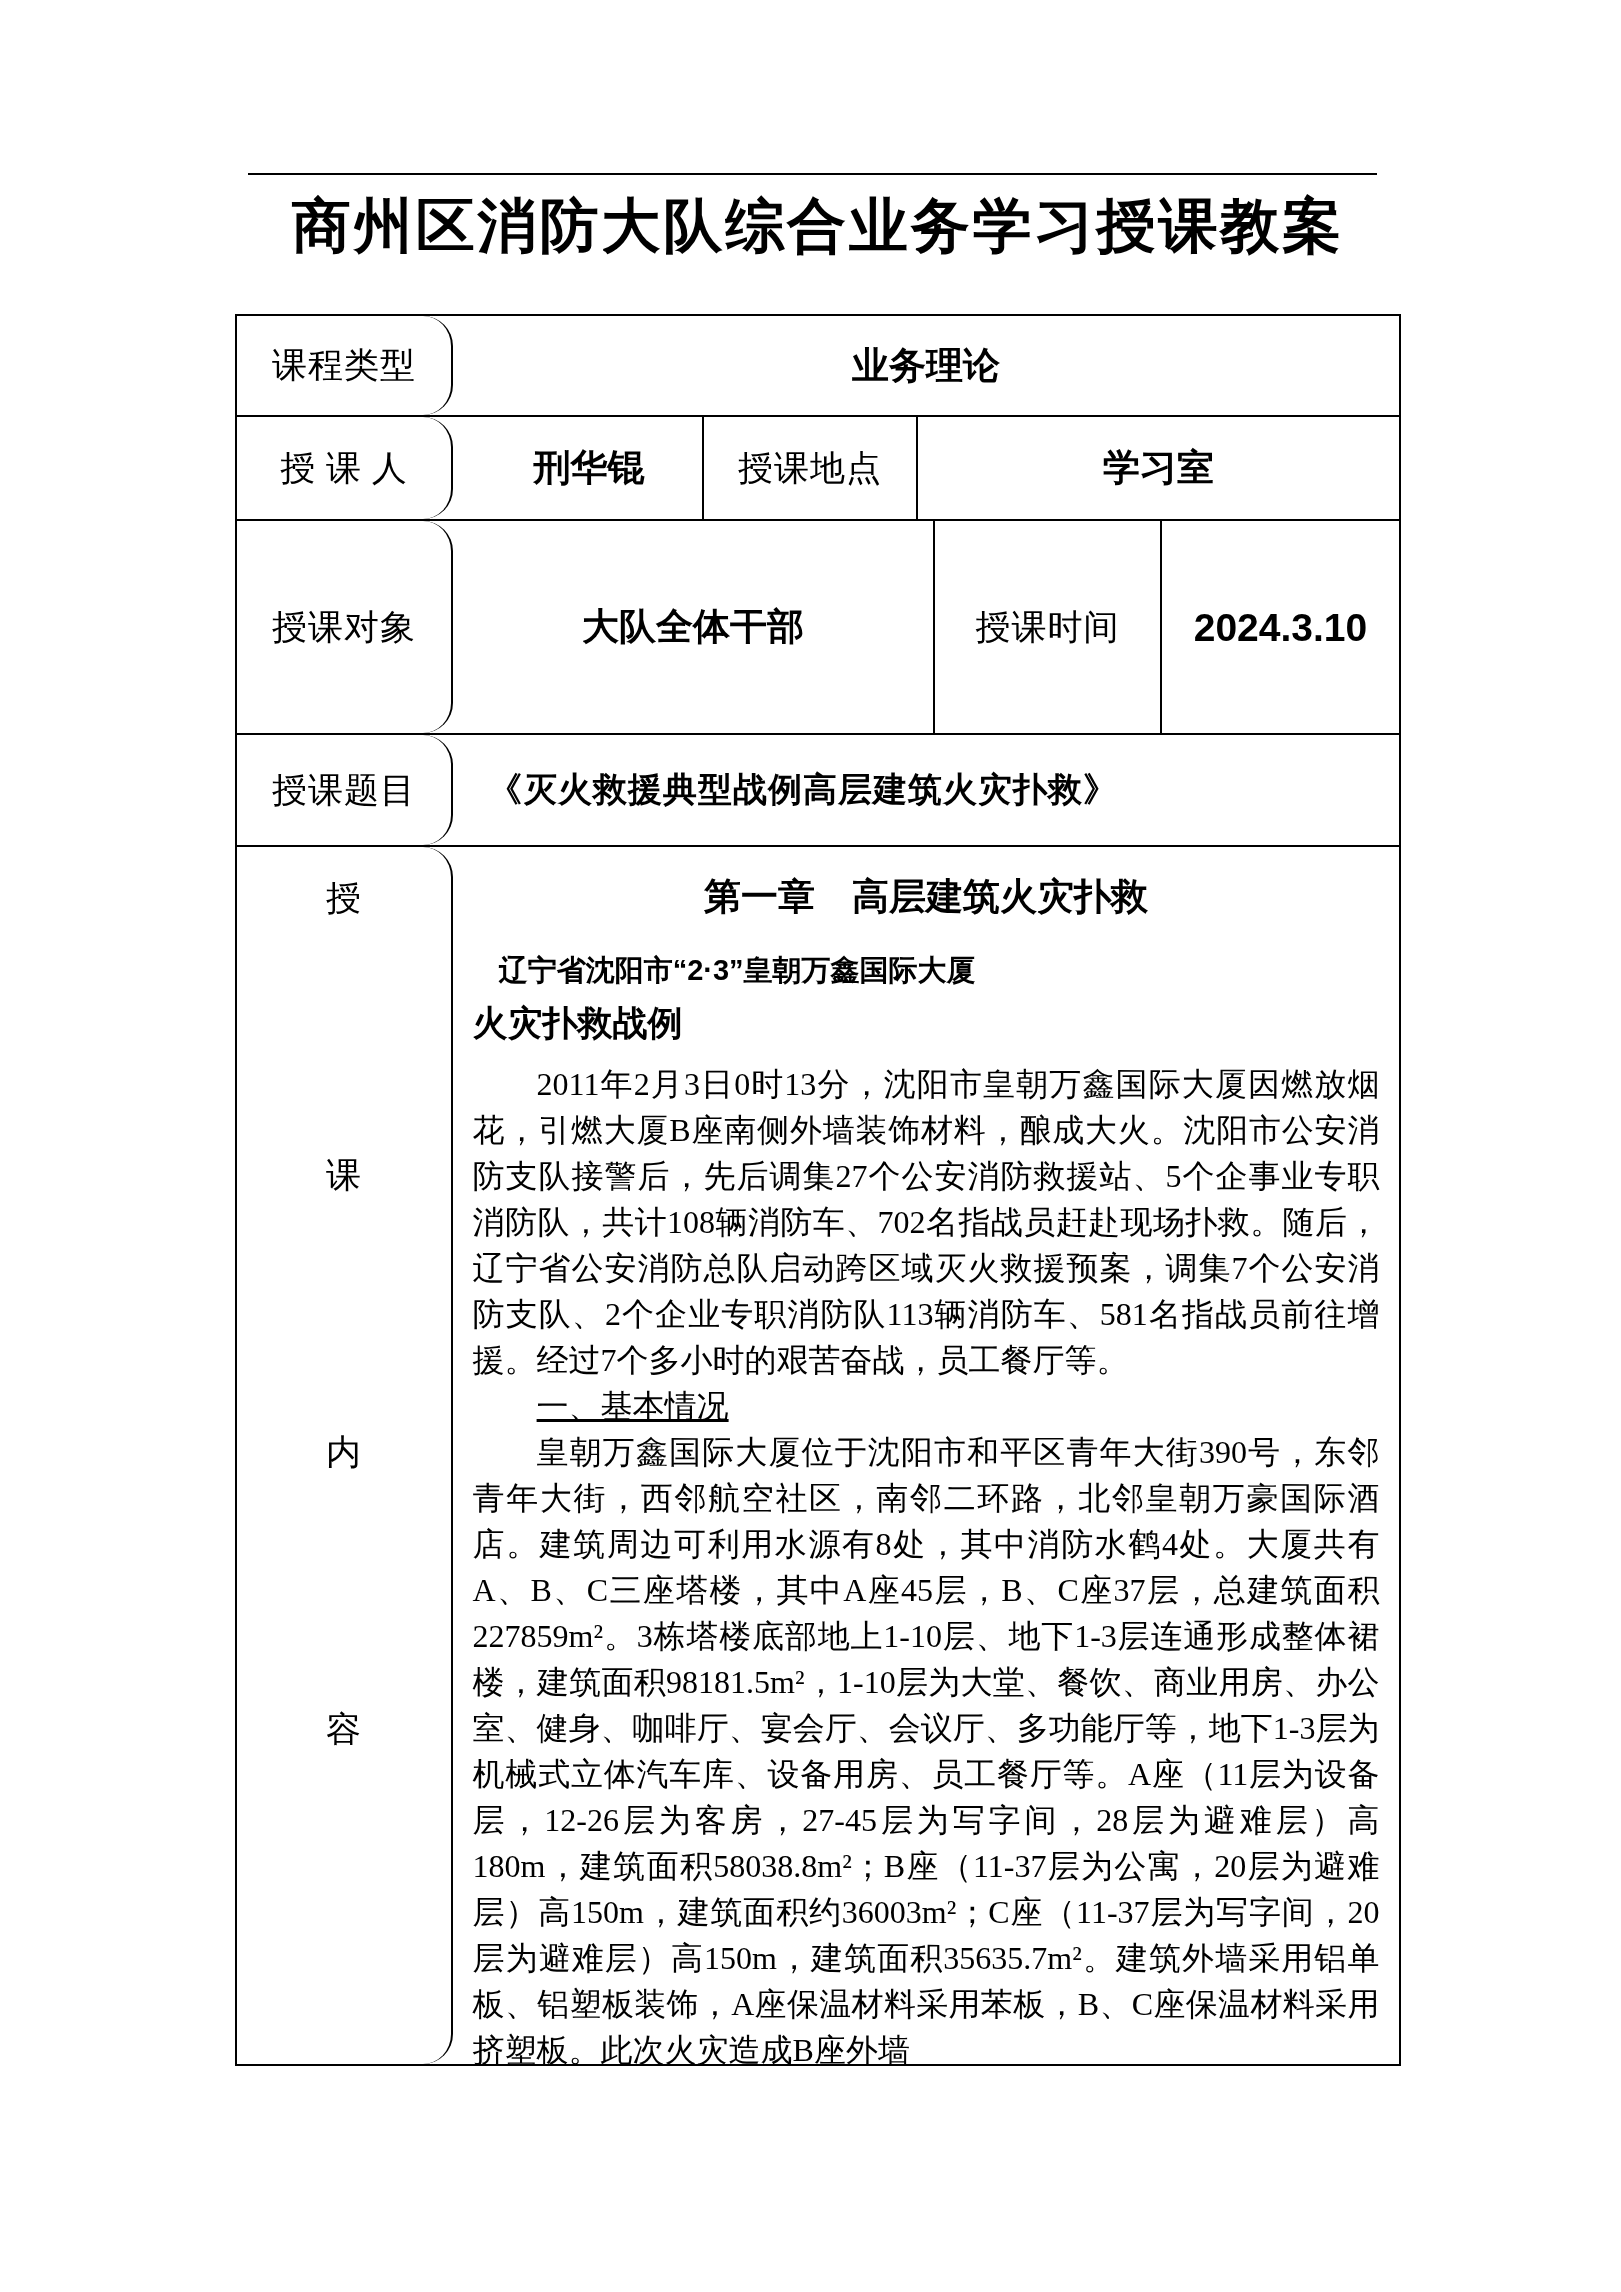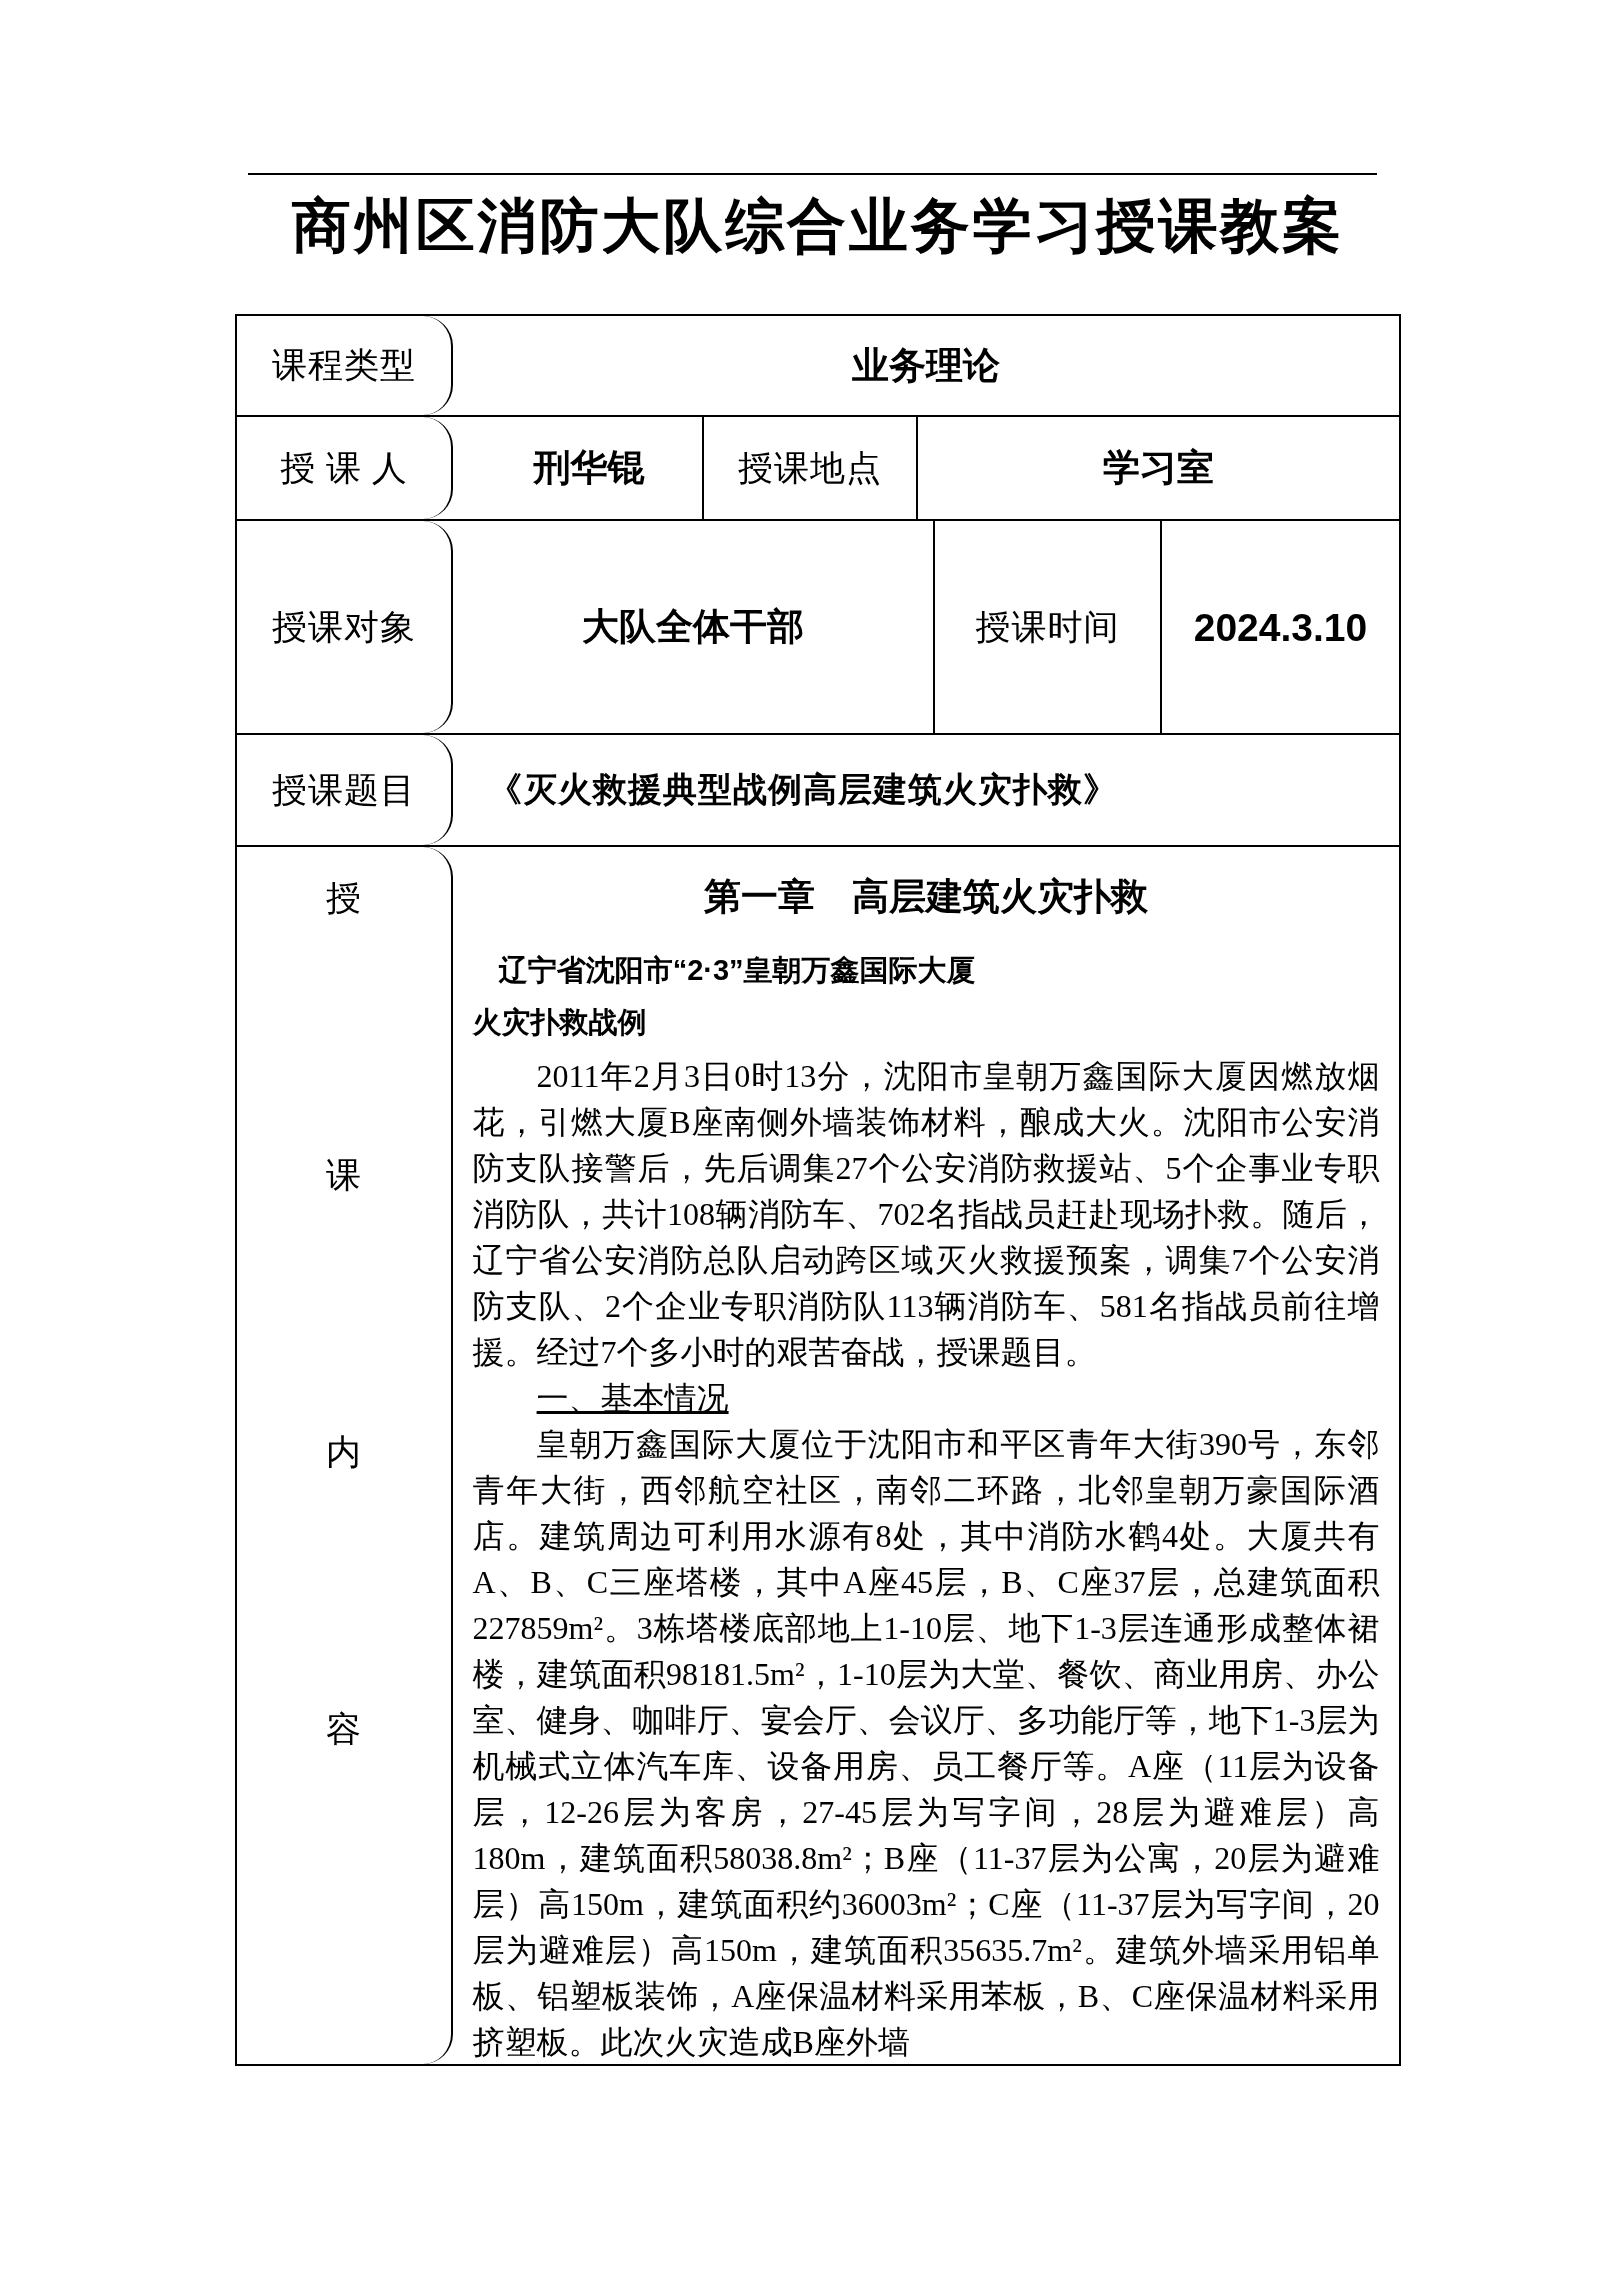--- a/index.html
+++ b/index.html
@@ -116,23 +116,23 @@
   }
   .case-title-1 {
     font-size: 29px;
     font-weight: bold;
     font-family: "Liberation Sans", sans-serif;
     text-indent: 0.9em;
     margin: 0 0 11.8px 0;
     line-height: 1.4;
   }
   .case-title-2 {
-    font-size: 29px;
-    font-weight: bold;
-    font-family: Liberation Sans, sans-serif;
+    font-size: 35px;
+    font-weight: bold;
+    font-family: Liberation Mono, monospace;
     margin: 0 0 9.8px 0;
     line-height: 1.4;
   }
   .body-para {
     margin: 0;
     text-indent: 2em;
   }
   .section-heading {
     margin: 0;
     text-indent: 2em;
@@ -182,21 +182,21 @@
         <div class="tcell w-label label-cell content-label">
           <span>授</span>
           <span>课</span>
           <span>内</span>
           <span>容</span>
         </div>
         <div class="tcell content-cell">
           <div class="chapter-title">第一章　高层建筑火灾扑救</div>
           <div class="case-title-1">辽宁省沈阳市“2·3”皇朝万鑫国际大厦</div>
           <div class="case-title-2">火灾扑救战例</div>
-          <p class="body-para">2011年2月3日0时13分，沈阳市皇朝万鑫国际大厦因燃放烟花，引燃大厦B座南侧外墙装饰材料，酿成大火。沈阳市公安消防支队接警后，先后调集27个公安消防救援站、5个企事业专职消防队，共计108辆消防车、702名指战员赶赴现场扑救。随后，辽宁省公安消防总队启动跨区域灭火救援预案，调集7个公安消防支队、2个企业专职消防队113辆消防车、581名指战员前往增援。经过7个多小时的艰苦奋战，授课题目。</p>
+          <p class="body-para">2011年2月3日0时13分，沈阳市皇朝万鑫国际大厦因燃放烟花，引燃大厦B座南侧外墙装饰材料，酿成大火。沈阳市公安消防支队接警后，先后调集27个公安消防救援站、5个企事业专职消防队，共计108辆消防车、702名指战员赶赴现场扑救。随后，辽宁省公安消防总队启动跨区域灭火救援预案，调集7个公安消防支队、2个企业专职消防队113辆消防车、581名指战员前往增援。经过7个多小时的艰苦奋战，员工餐厅等。</p>
           <p class="section-heading">一、基本情况</p>
           <p class="body-para">皇朝万鑫国际大厦位于沈阳市和平区青年大街390号，东邻青年大街，西邻航空社区，南邻二环路，北邻皇朝万豪国际酒店。建筑周边可利用水源有8处，其中消防水鹤4处。大厦共有A、B、C三座塔楼，其中A座45层，B、C座37层，总建筑面积227859m²。3栋塔楼底部地上1-10层、地下1-3层连通形成整体裙楼，建筑面积98181.5m²，1-10层为大堂、餐饮、商业用房、办公室、健身、咖啡厅、宴会厅、会议厅、多功能厅等，地下1-3层为机械式立体汽车库、设备用房、员工餐厅等。A座（11层为设备层，12-26层为客房，27-45层为写字间，28层为避难层）高180m，建筑面积58038.8m²；B座（11-37层为公寓，20层为避难层）高150m，建筑面积约36003m²；C座（11-37层为写字间，20层为避难层）高150m，建筑面积35635.7m²。建筑外墙采用铝单板、铝塑板装饰，A座保温材料采用苯板，B、C座保温材料采用挤塑板。此次火灾造成B座外墙</p>
         </div>
       </div>
 
     </div>
   </div>
 </div>
 
 

